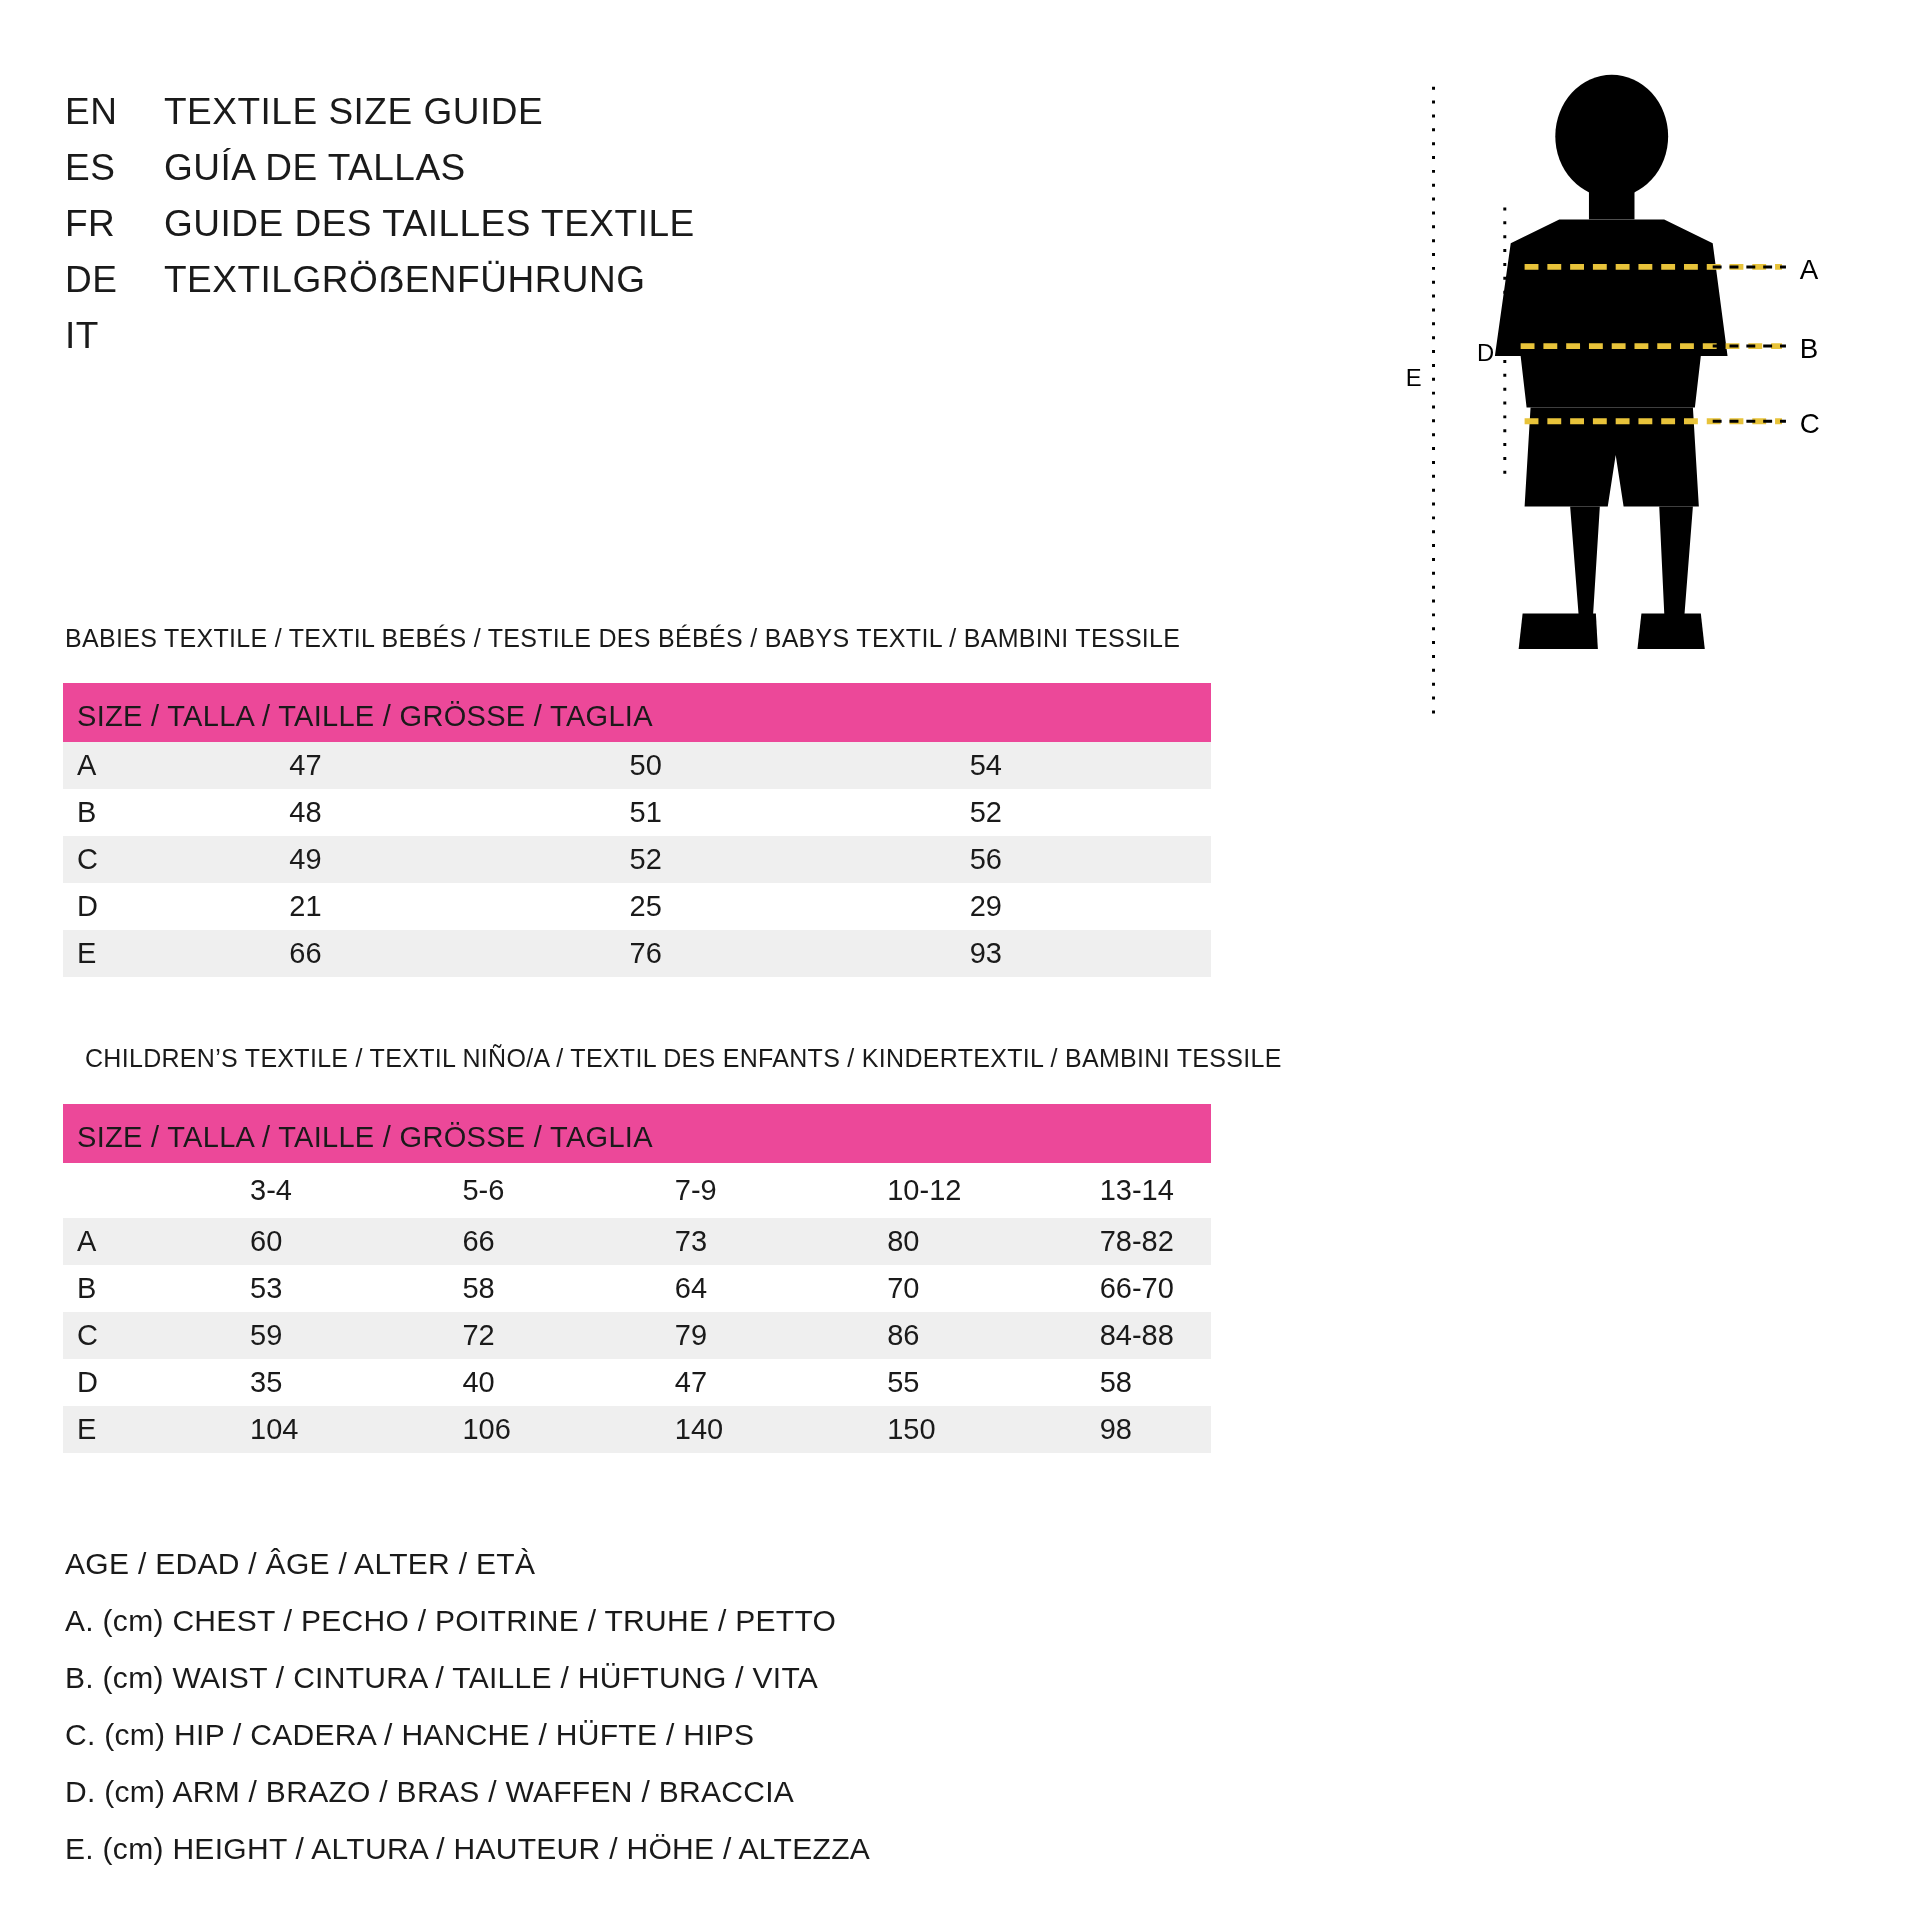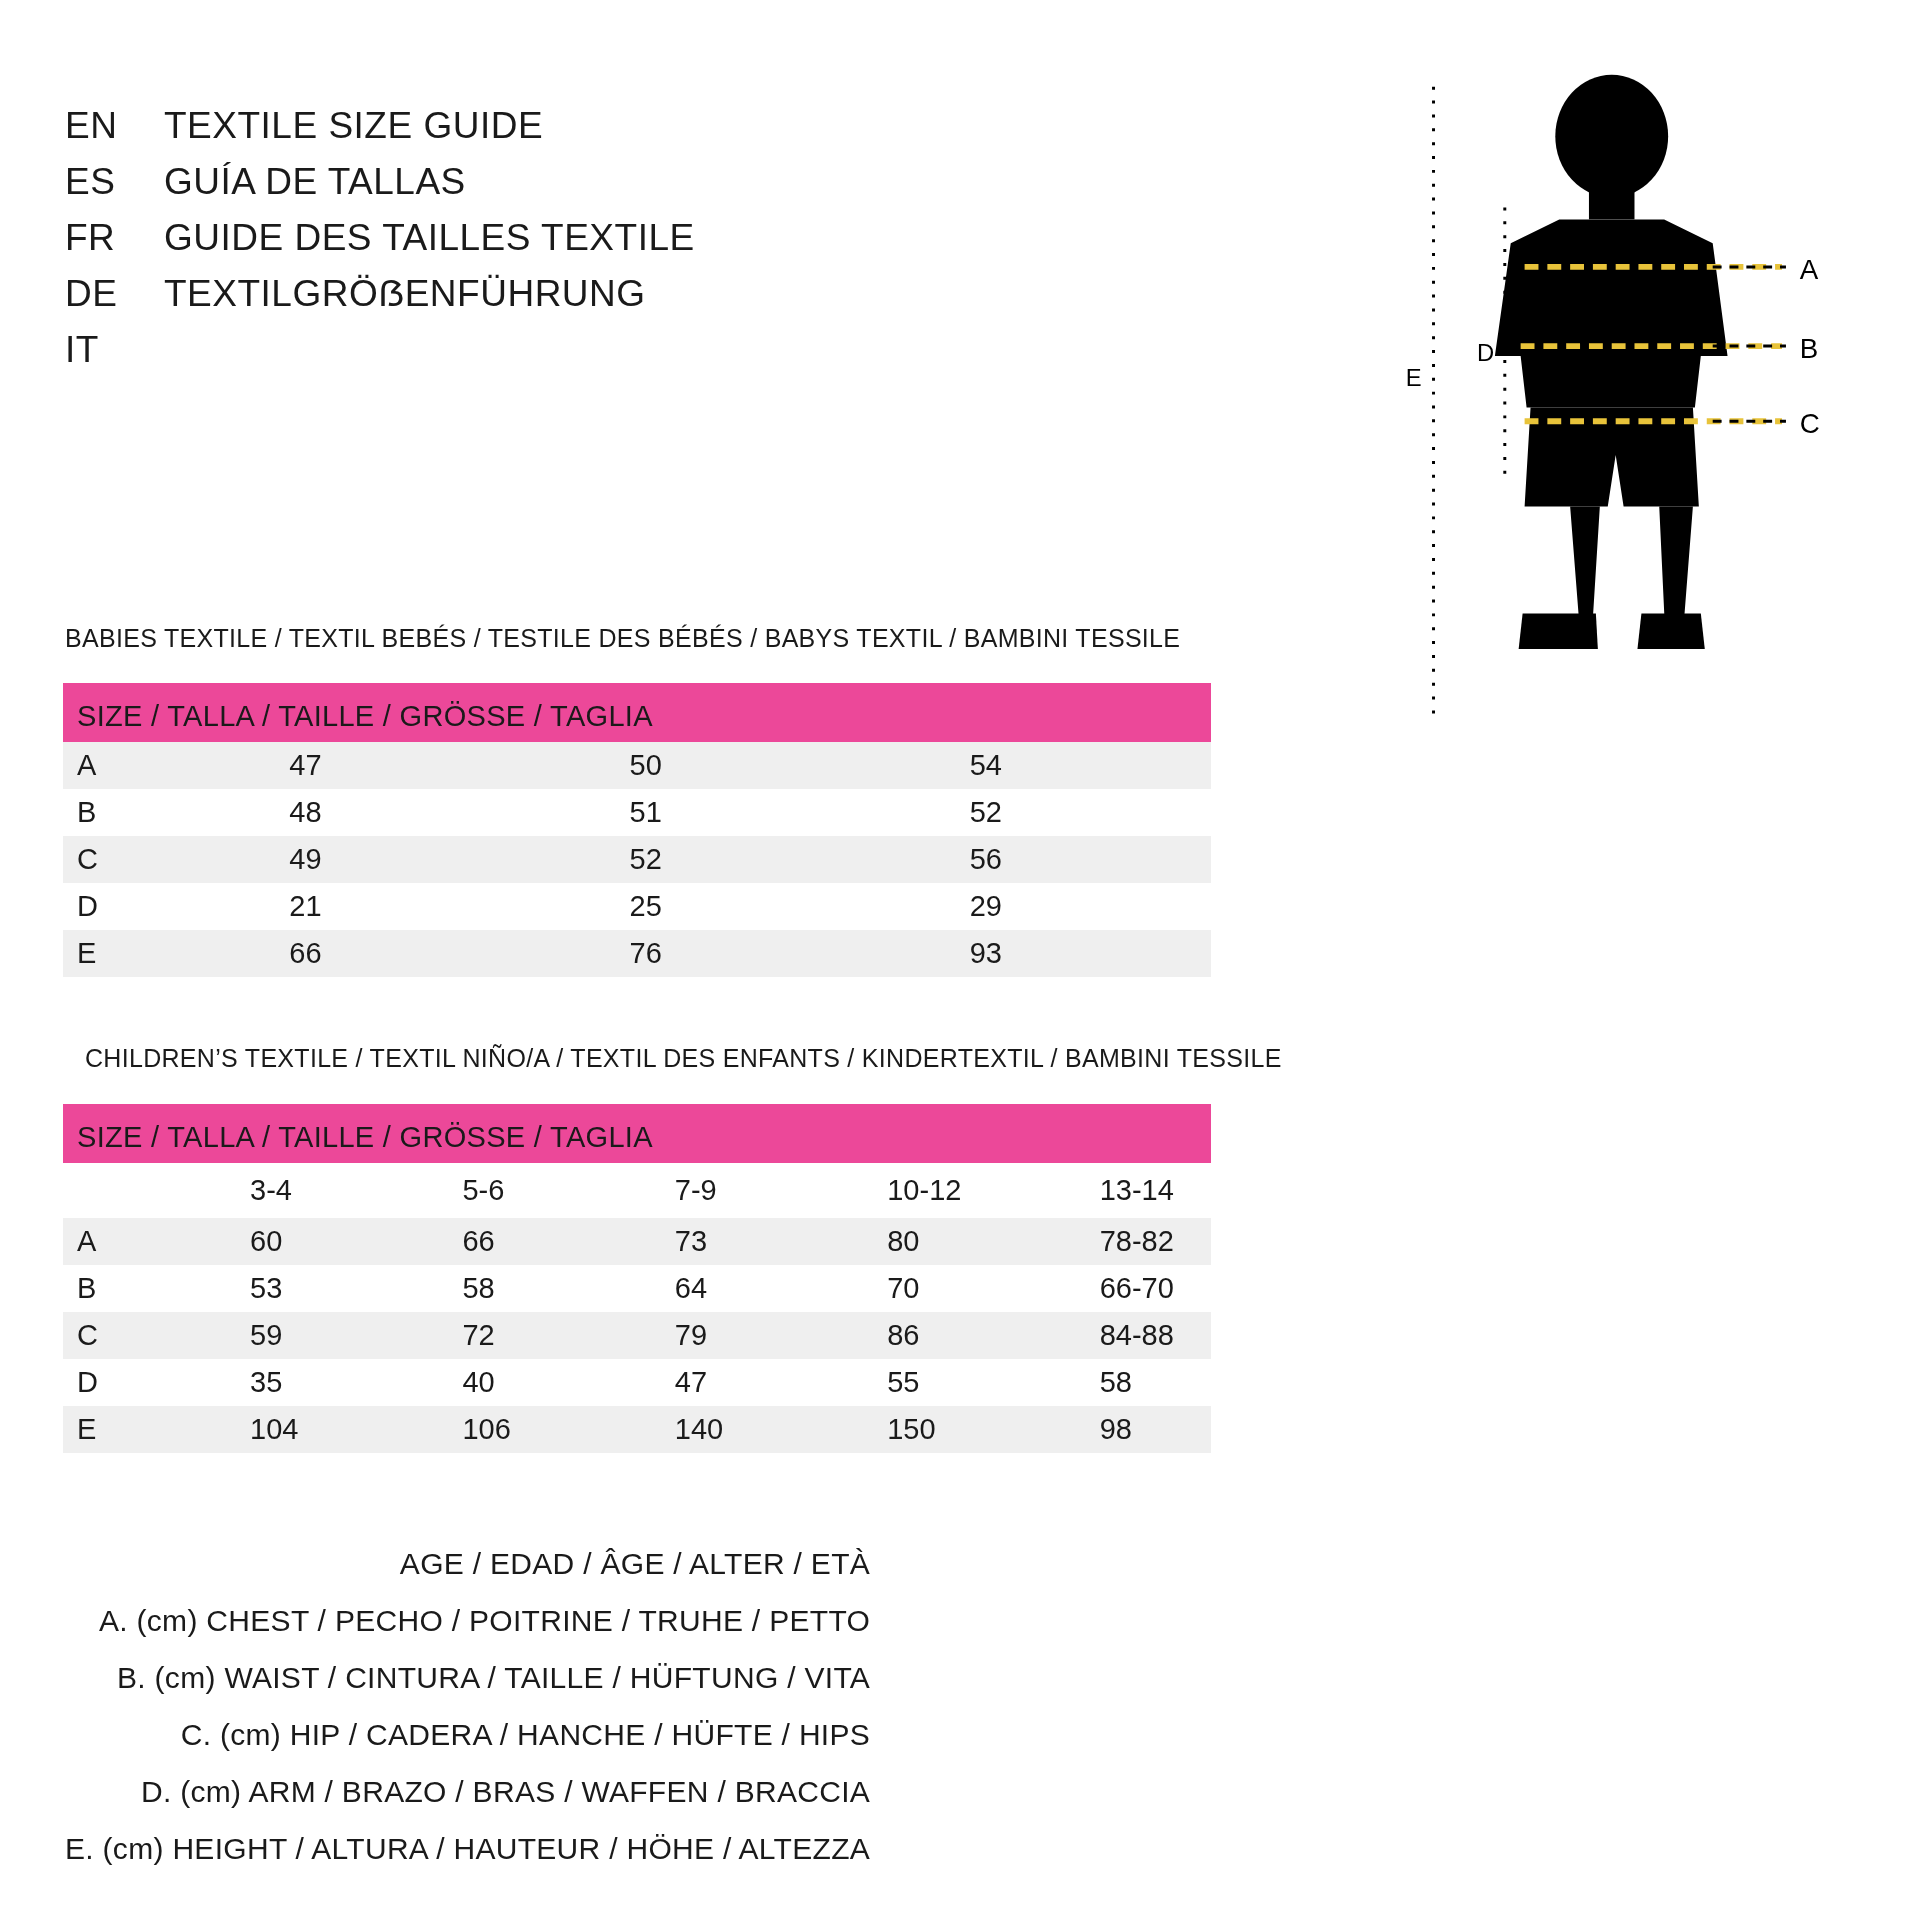--- a/index.html
+++ b/index.html
@@ -14,21 +14,20 @@
     color: #1a1a1a;
     position: relative;
     overflow: hidden;
   }
 
   
   .lang-block {
     position: absolute;
     left: 65px;
     top: 91px;
-    margin-top: 14px;
   }
   .lang-row {
     display: flex;
     align-items: baseline;
     height: 56px;
   }
   .lang-code {
     width: 99px;
     font-size: 37px;
     letter-spacing: 0.5px;
@@ -102,21 +101,20 @@
     position: absolute;
     left: 65px;
     top: 1549px;
   }
   .legend-line {
     font-size: 30px;
     line-height: 1.0;
     margin-bottom: 27px;
     letter-spacing: 0.3px;
     white-space: nowrap;
-    text-align: right;
   }
 </style>
 </head>
 <body>
 
 <div class="lang-block">
   <div class="lang-row">
     <span class="lang-code">EN</span>
     <span class="lang-title">TEXTILE SIZE GUIDE</span>
   </div>

